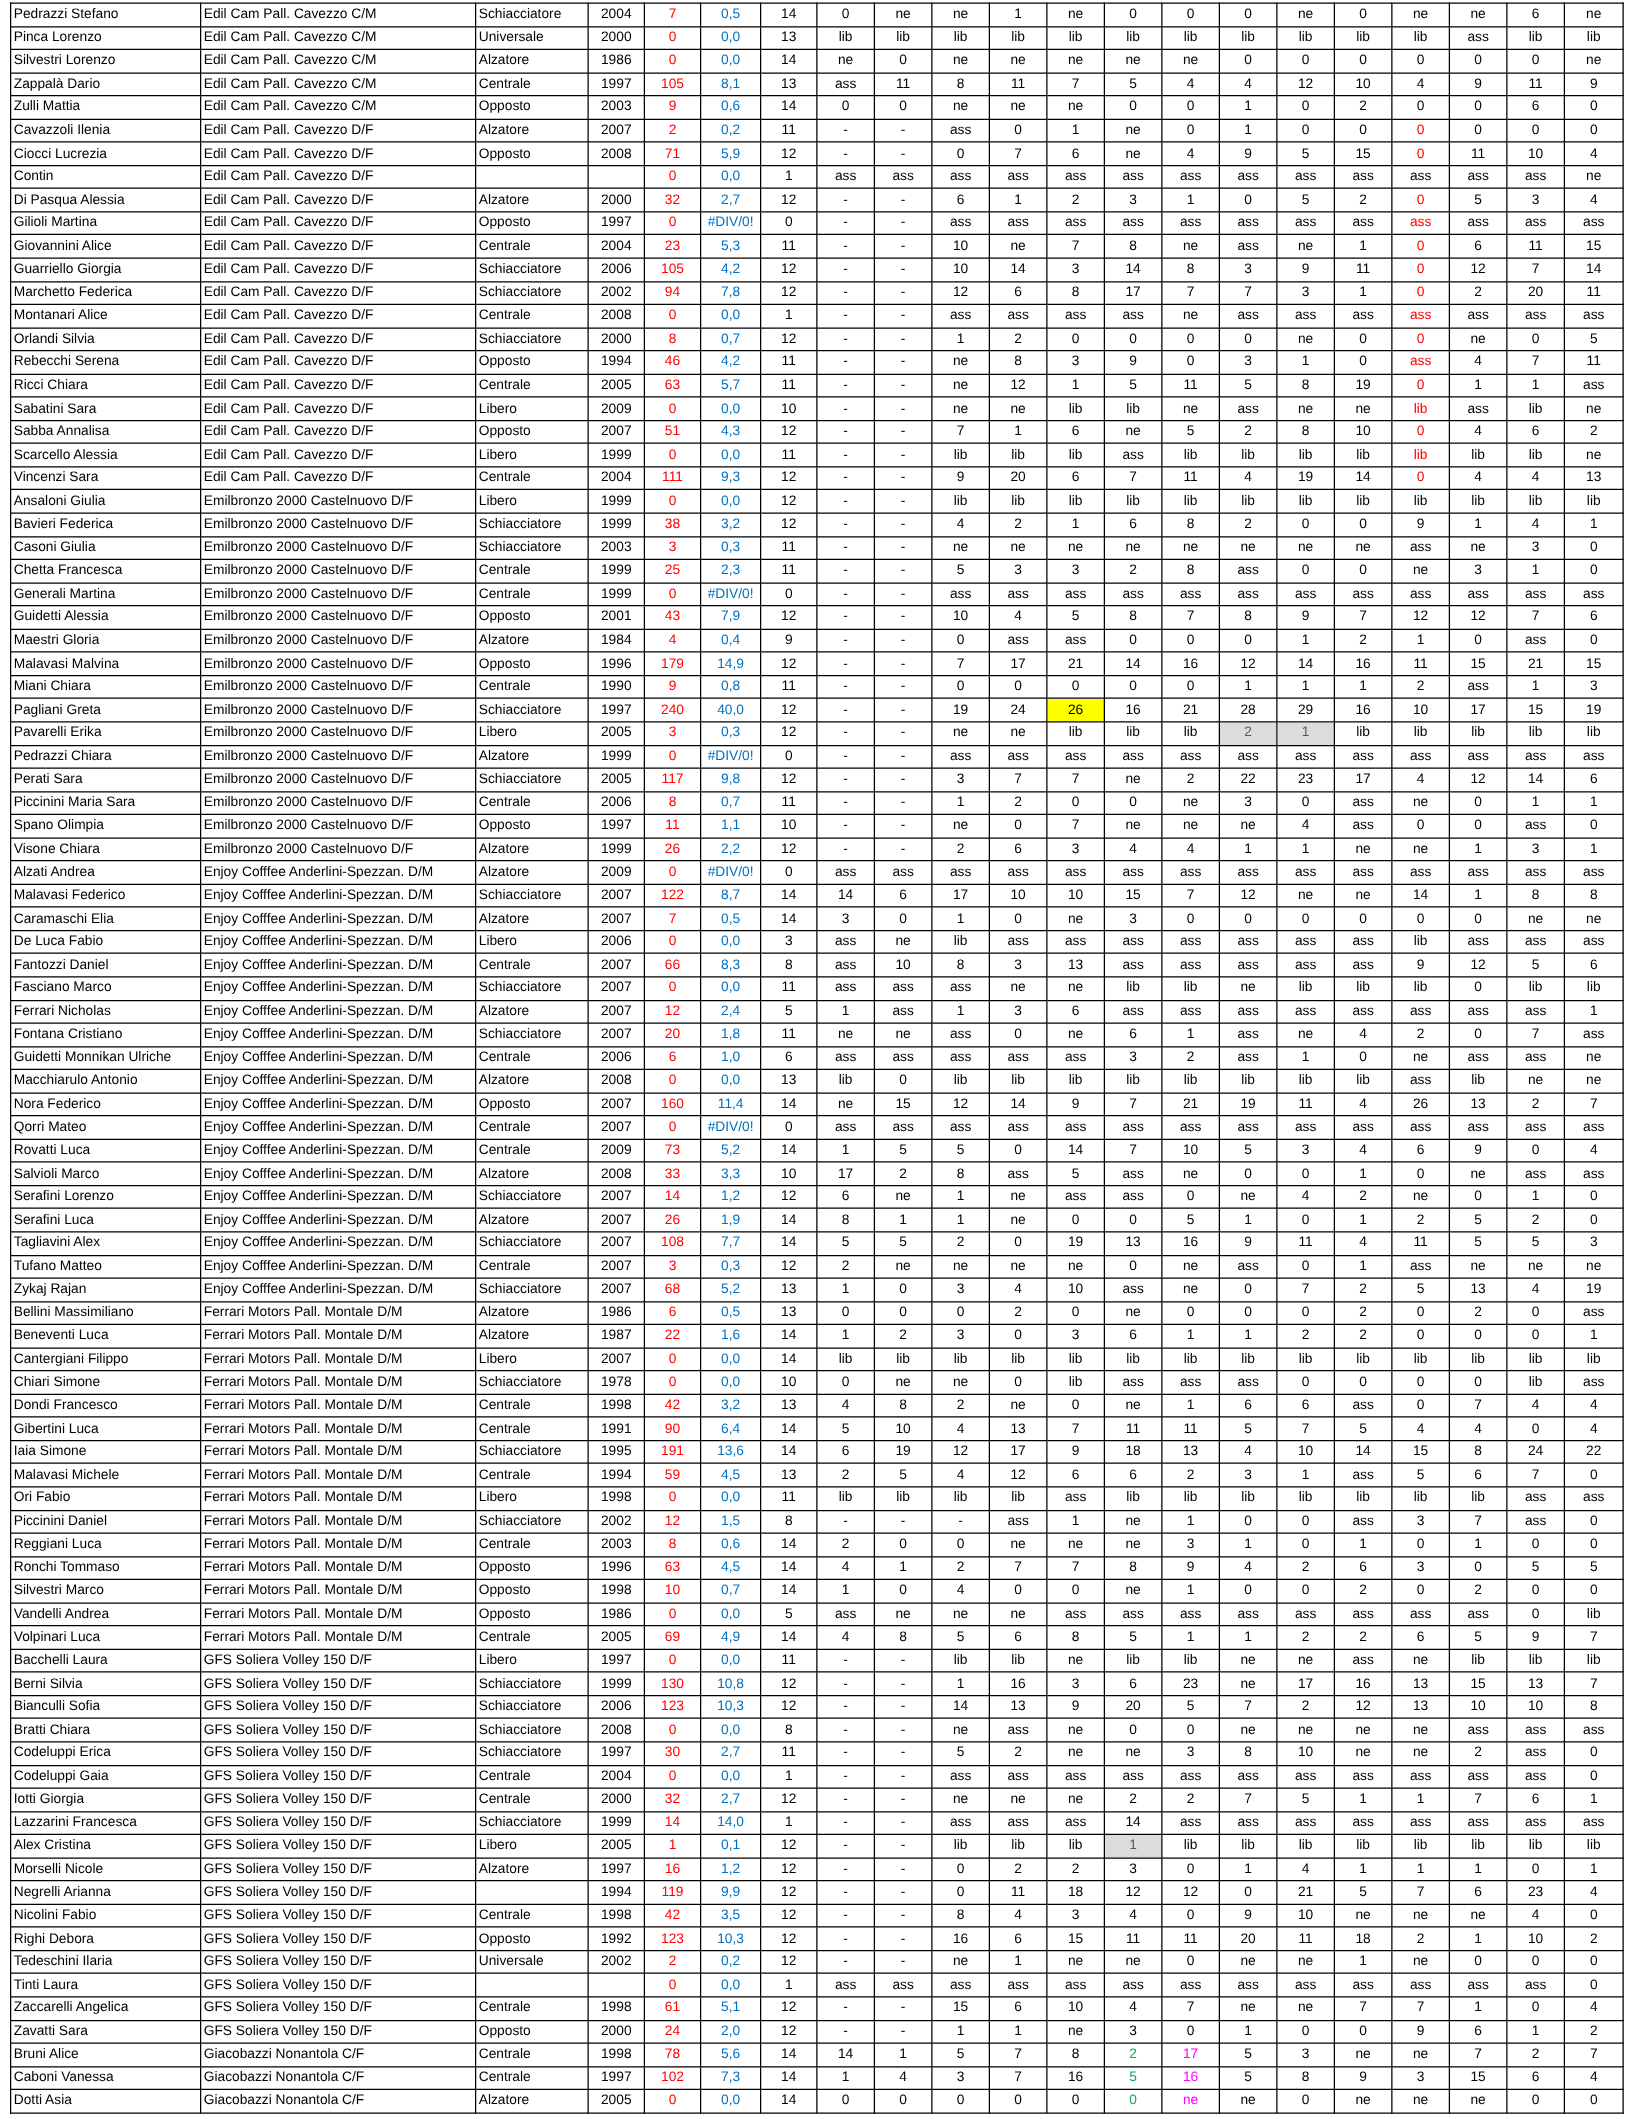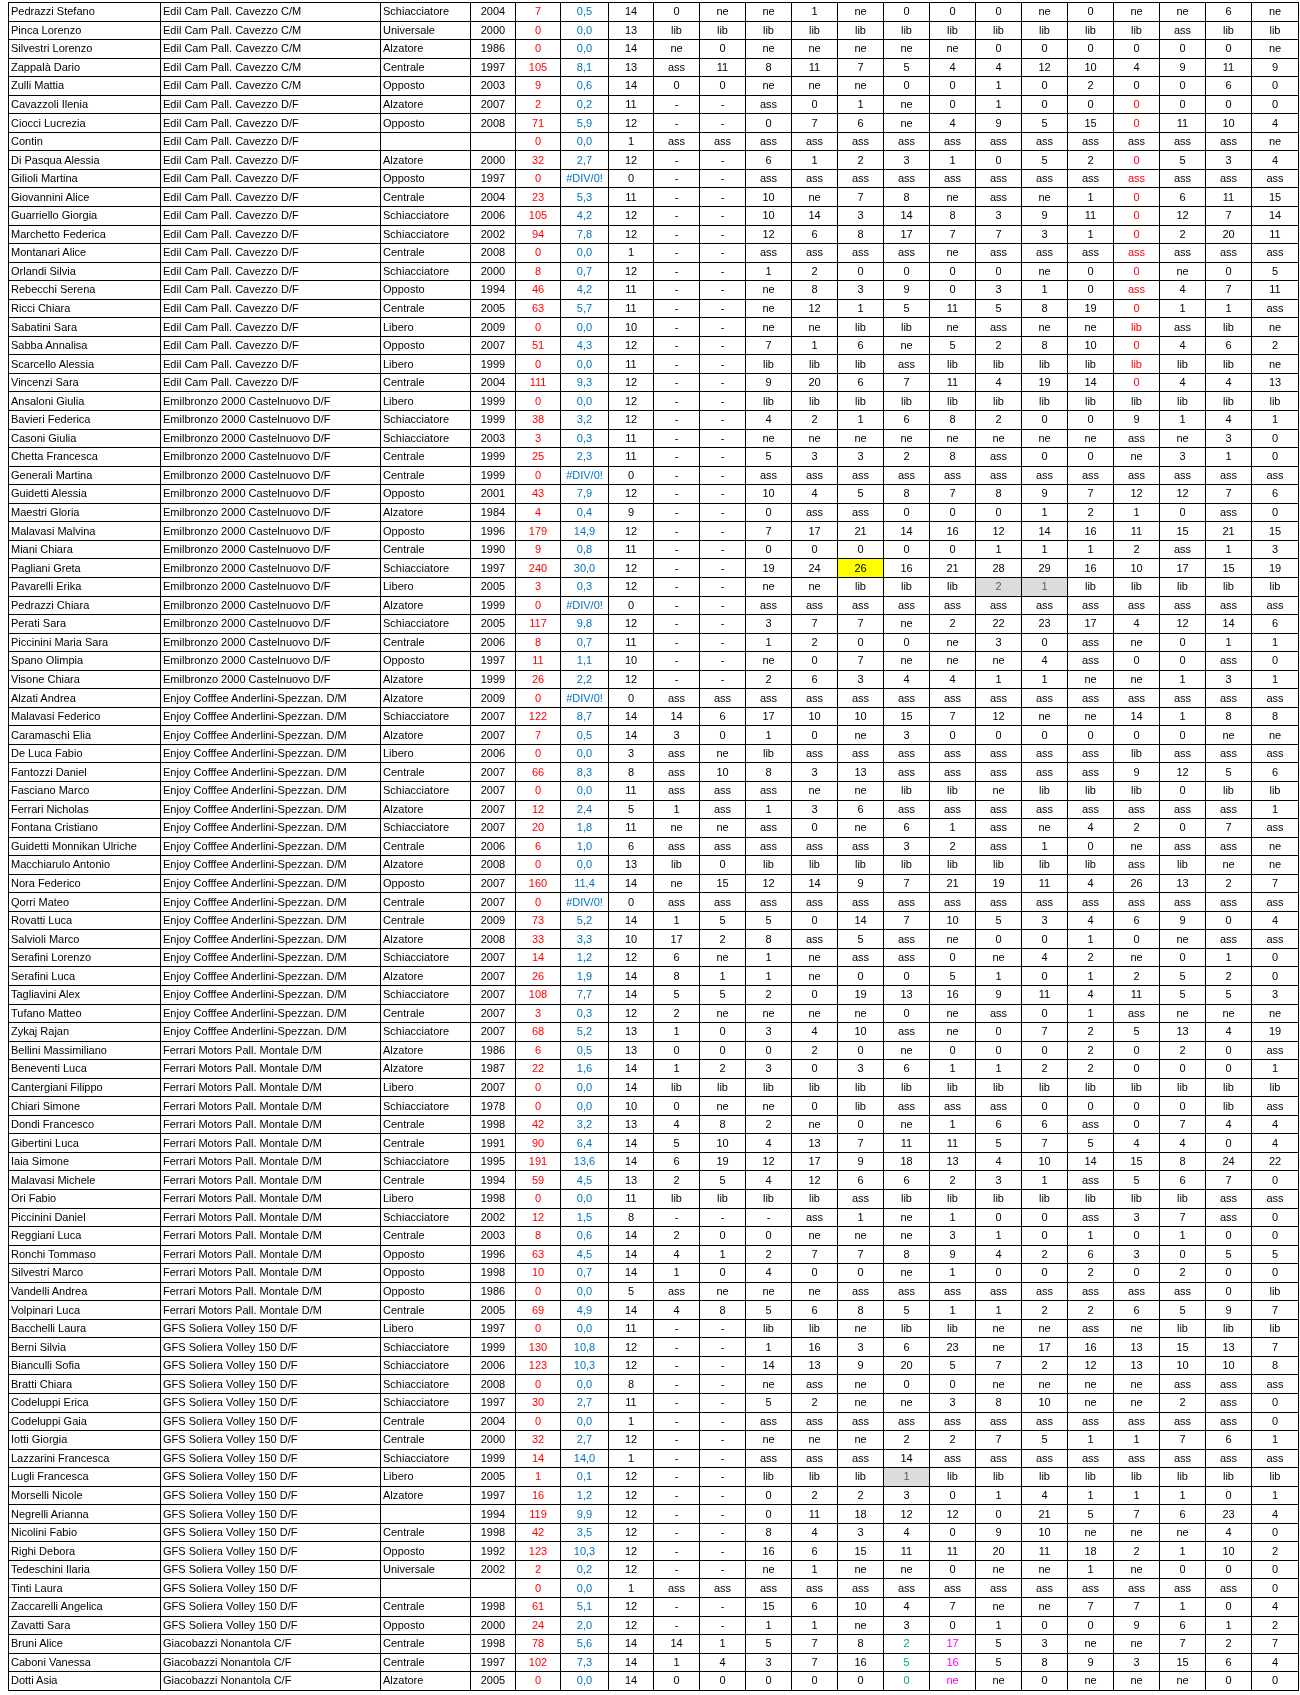--- a/index.html
+++ b/index.html
@@ -747,21 +747,21 @@
           <td class="num">ass</td>
           <td class="num">1</td>
           <td class="num">3</td>
         </tr>
         <tr>
           <td class="txt">Pagliani Greta</td>
           <td class="txt">Emilbronzo 2000 Castelnuovo D/F</td>
           <td class="txt">Schiacciatore</td>
           <td class="num">1997</td>
           <td class="num tot">240</td>
-          <td class="num avg">30,0</td>
+          <td class="num avg">40,0</td>
           <td class="num">12</td>
           <td class="num">-</td>
           <td class="num">-</td>
           <td class="num">19</td>
           <td class="num">24</td>
           <td class="num" style="background: rgb(255, 255, 0);">26</td>
           <td class="num">16</td>
           <td class="num">21</td>
           <td class="num">28</td>
           <td class="num">29</td>
@@ -1869,21 +1869,21 @@
           <td class="num">ass</td>
           <td class="num">ass</td>
           <td class="num">ass</td>
           <td class="num">ass</td>
           <td class="num">ass</td>
           <td class="num">ass</td>
           <td class="num">ass</td>
           <td class="num">ass</td>
         </tr>
         <tr>
-          <td class="txt">Lugli Francesca</td>
+          <td class="txt">Alex Cristina</td>
           <td class="txt">GFS Soliera Volley 150 D/F</td>
           <td class="txt">Libero</td>
           <td class="num">2005</td>
           <td class="num tot">1</td>
           <td class="num avg">0,1</td>
           <td class="num">12</td>
           <td class="num">-</td>
           <td class="num">-</td>
           <td class="num">lib</td>
           <td class="num">lib</td>

